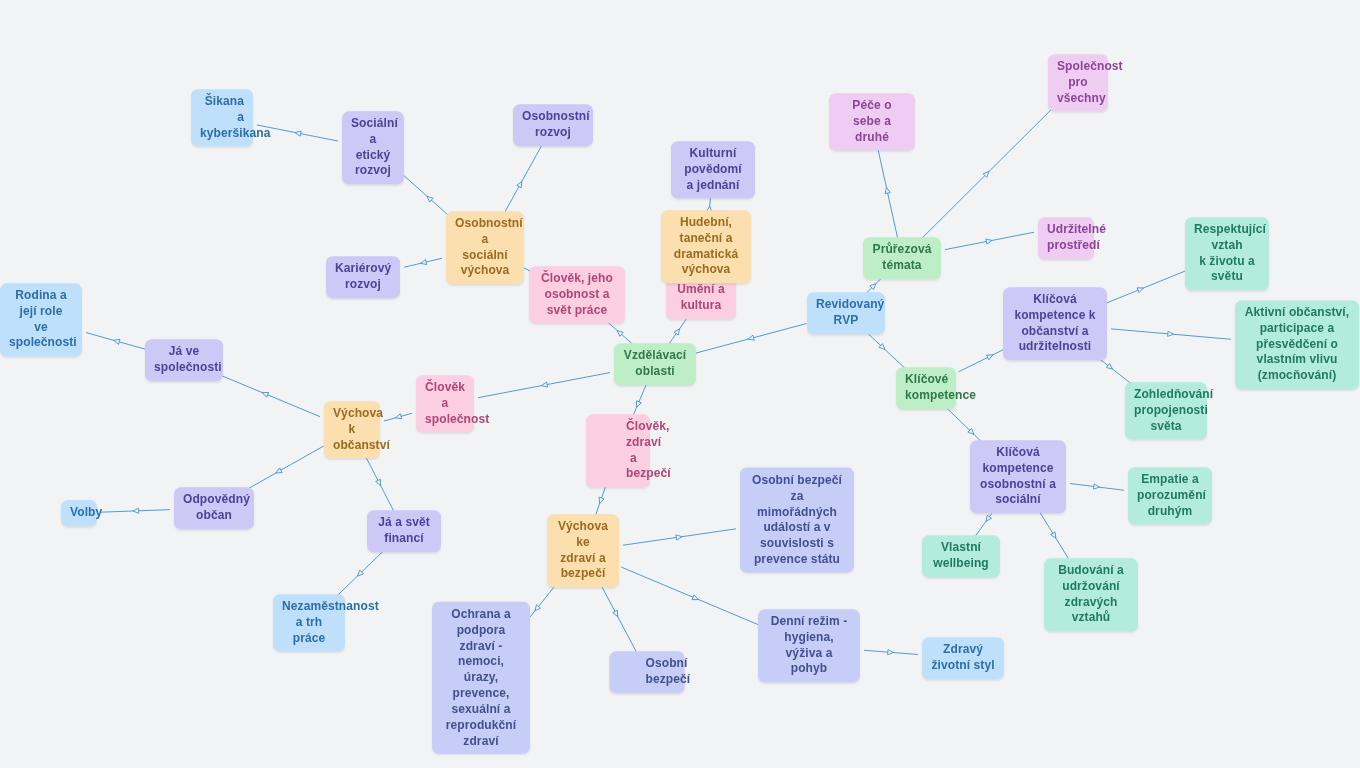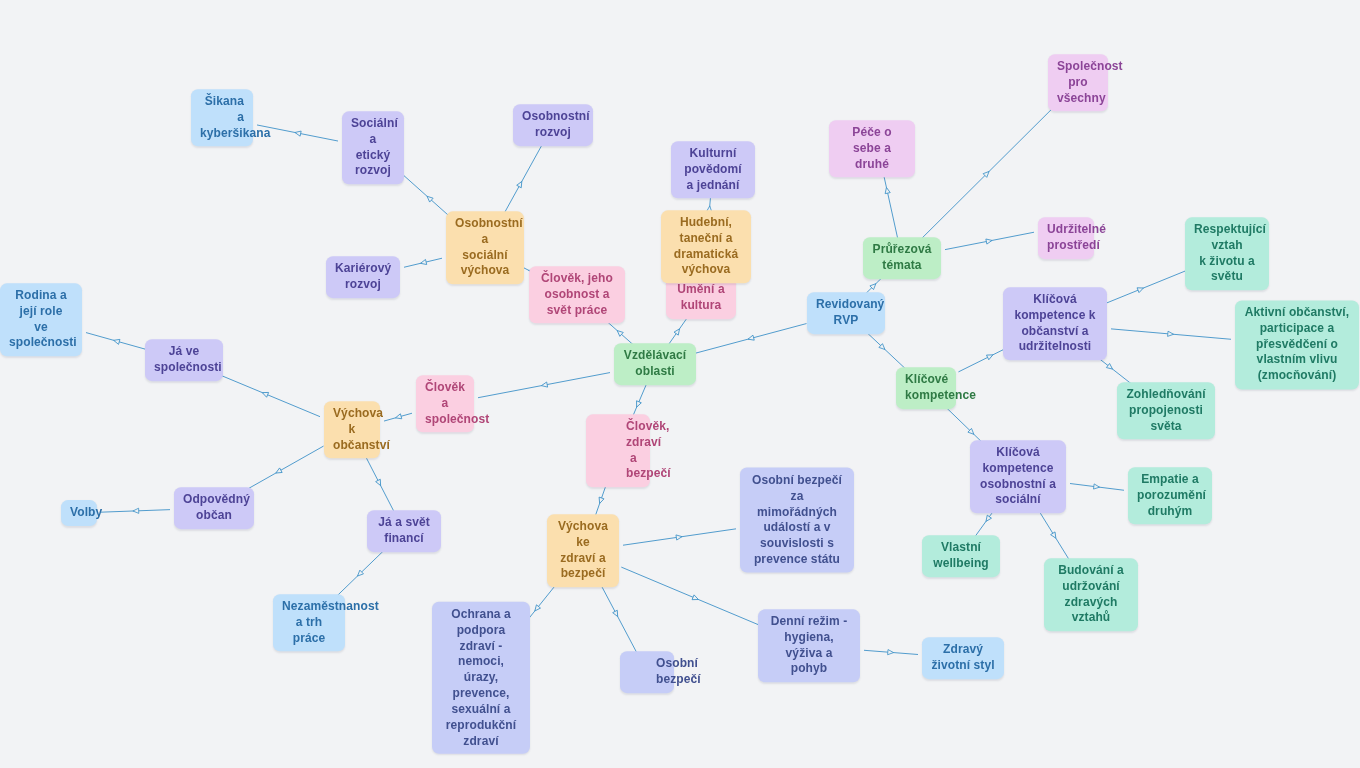--- a/index.html
+++ b/index.html
@@ -243,39 +243,39 @@
       <div class="node c-violet" style="left: 404px; top: 531px; width: 74px;">Já a svět financí</div>
       <div class="node c-blue" style="left: 309px; top: 623px; width: 72px;">Nezaměstnanost
 a trh práce</div>
       <div class="node c-periw" style="left: 797px; top: 520px; width: 114px;">Osobní bezpečí za
 mimořádných událostí a v
 souvislosti s prevence státu</div>
       <div class="node c-periw" style="left: 481px; top: 678px; width: 98px;">Ochrana a podpora
 zdraví - nemoci, úrazy,
 prevence, sexuální a
 reprodukční zdraví</div>
-      <div class="node c-periw" style="left: 647px; top: 672px; width: 54px; padding-left: 36px;">Osobní bezpečí</div>
+      <div class="node c-periw" style="left: 647px; top: 672px; width: 75px; padding-left: 36px;">Osobní bezpečí</div>
       <div class="node c-periw" style="left: 809px; top: 646px; width: 102px;">Denní režim - hygiena,
 výživa a pohyb</div>
       <div class="node c-blue" style="left: 963px; top: 658px; width: 82px;">Zdravý životní styl</div>
-      <div class="node c-magenta" style="left: 872px; top: 122px; width: 86px; margin-top: 27px;">Péče o sebe a druhé</div>
+      <div class="node c-magenta" style="left: 872px; top: 122px; width: 86px;">Péče o sebe a druhé</div>
       <div class="node c-magenta" style="left: 1078px; top: 83px; width: 60px;">Společnost
 pro všechny</div>
       <div class="node c-magenta" style="left: 1066px; top: 226px; width: 56px; margin-top: 12px;">Udržitelné
 prostředí</div>
       <div class="node c-violet" style="left: 1055px; top: 324px; width: 104px;">Klíčová kompetence k
 občanství a udržitelnosti</div>
       <div class="node c-violet" style="left: 1018px; top: 477px; width: 96px;">Klíčová kompetence
 osobnostní a sociální</div>
       <div class="node c-teal" style="left: 1227px; top: 254px; width: 84px;">Respektující vztah
 k životu a světu</div>
       <div class="node c-teal" style="left: 1297px; top: 345px; width: 124px;">Aktivní občanství,
 participace a přesvědčení o
 vlastním vlivu (zmocňování)</div>
-      <div class="node c-teal" style="left: 1166px; top: 411px; width: 98px;">Zohledňování
+      <div class="node c-teal" style="left: 1166px; top: 411px; width: 82px;">Zohledňování
 propojenosti světa</div>
       <div class="node c-teal" style="left: 1170px; top: 496px; width: 84px;">Empatie a
 porozumění druhým</div>
       <div class="node c-teal" style="left: 961px; top: 556px; width: 78px;">Vlastní wellbeing</div>
       <div class="node c-teal" style="left: 1091px; top: 595px; width: 94px;">Budování a udržování
 zdravých vztahů</div>
     </div>
 </div>
 
 </body></html>

